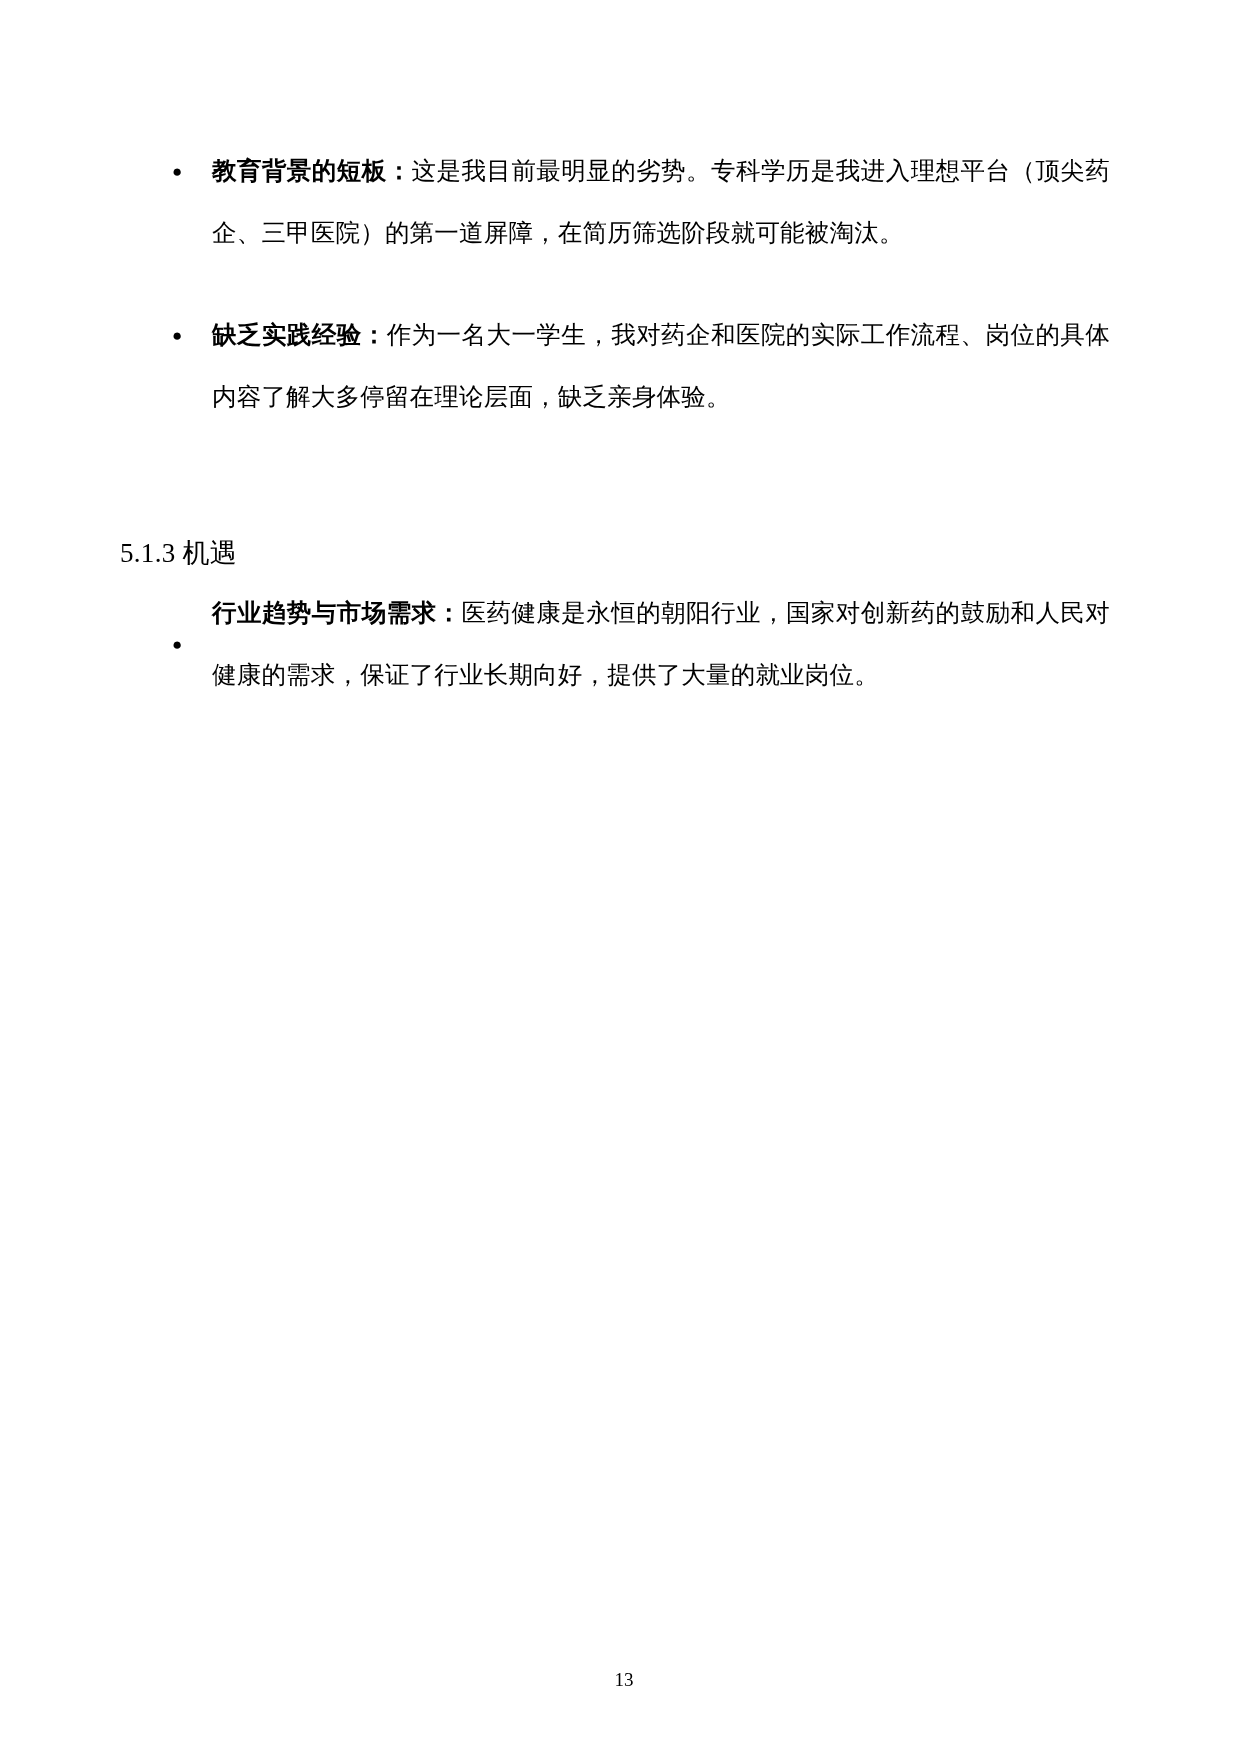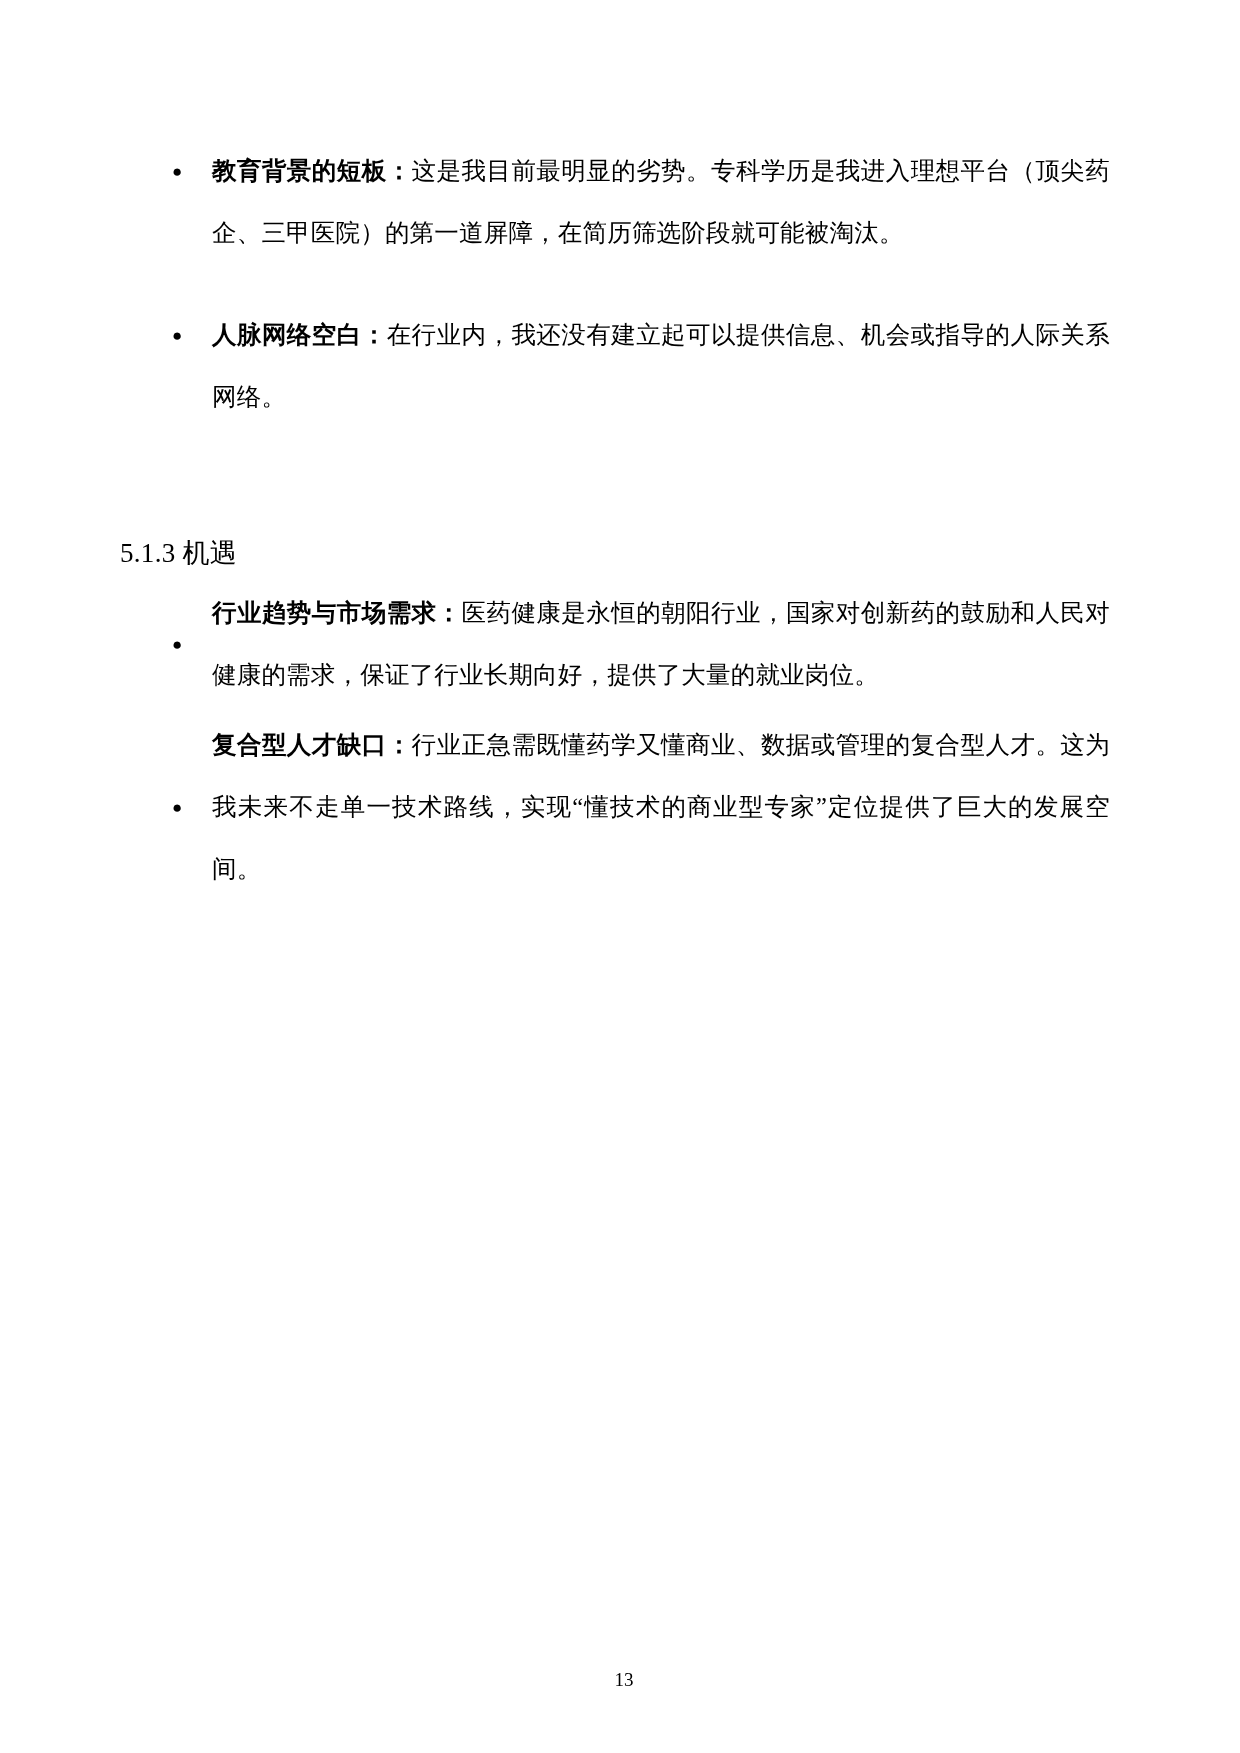--- a/index.html
+++ b/index.html
@@ -79,36 +79,32 @@
 </head>
 <body>
 
 <div class="page">
 
   <div class="bullet-item">
     <span class="bullet-dot"></span>
     <div class="bullet-text"><b>教育背景的短板：</b><span>这是我目前最明显的劣势。专科学历是我进入理想平台（顶尖药企、三甲医院）的第一道屏障，在简历筛选阶段就可能被淘汰。</span></div>
   </div>
 
+  <div class="bullet-item">
+    <span class="bullet-dot"></span>
+    <div class="bullet-text"><b>缺乏实践经验：</b><span>作为一名大一学生，我对药企和医院的实际工作流程、岗位的具体内容了解大多停留在理论层面，缺乏亲身体验。</span></div>
+  </div>
 
 
-  <div class="bullet-item">
-    <span class="bullet-dot"></span>
-    <div class="bullet-text"><b>人脉网络空白：</b><span>在行业内，我还没有建立起可以提供信息、机会或指导的人际关系网络。</span></div>
-  </div>
 
   <div class="gap-before-section"></div>
 
   <div class="section-head">5.1.3 机遇</div>
 
   <div class="bullet-item tight">
     <span class="bullet-dot"></span>
     <div class="bullet-text"><b>行业趋势与市场需求：</b><span>医药健康是永恒的朝阳行业，国家对创新药的鼓励和人民对健康的需求，保证了行业长期向好，提供了大量的就业岗位。</span></div>
   </div>
 
-  <div class="bullet-item tight">
-    <span class="bullet-dot"></span>
-    <div class="bullet-text"><b>复合型人才缺口：</b><span>行业正急需既懂药学又懂商业、数据或管理的复合型人才。这为我未来不走单一技术路线，实现“懂技术的商业型专家”定位提供了巨大的发展空间。</span></div>
-  </div>
 
   <div class="page-number">13</div>
 
 </div>
 
 </body></html>

